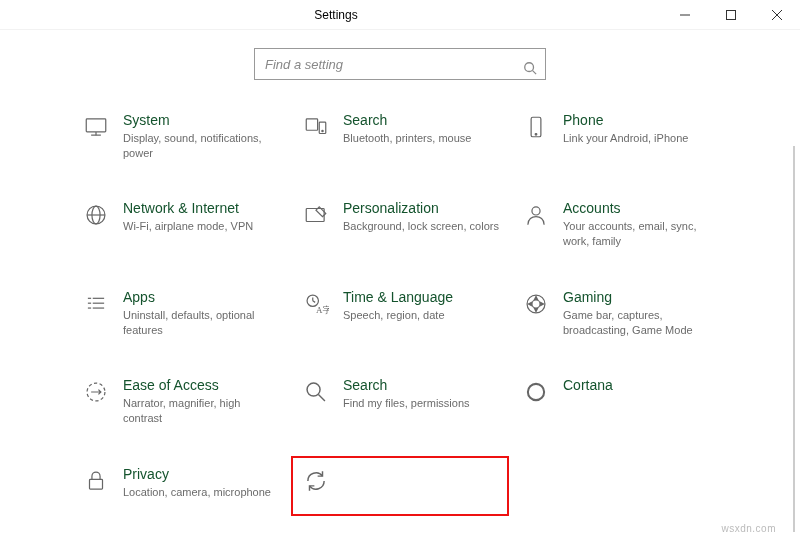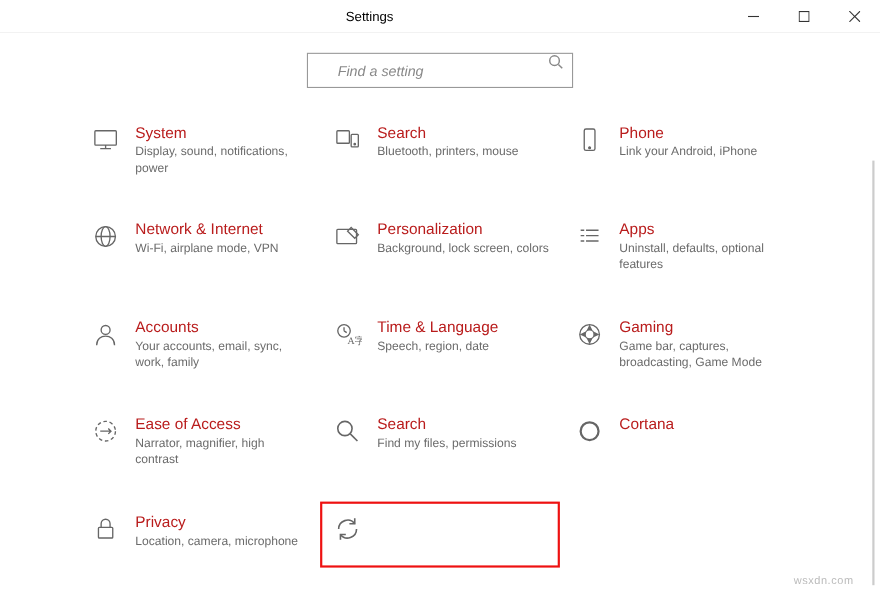--- a/index.html
+++ b/index.html
@@ -28,25 +28,25 @@
       display: flex; align-items: center; justify-content: center;
       color: #333;
     }
     .winbtn svg { display: block; }
     .page {
       padding-top: 12px;
       height: calc(100% - 30px);
       position: relative;
     }
     .searchbox {
-      width: 242px; height: 32px;
+      width: 292px; height: 32px;
       margin: 6px auto 28px;
       border: 1px solid #999;
-      display: flex; align-items: flex-start;
-      padding: 0 8px 0 27px;
+      display: flex; align-items: flex-end;
+      padding: 0 8px 0 10px;
       color: #888;
     }
     .searchbox input {
       flex: 1; border: none; outline: none;
       font-size: 13px; height: 100%;
       color: #333; background: transparent;
     }
     .searchbox input::placeholder { color: #888; font-style: italic; }
     .grid {
       display: grid;
@@ -68,21 +68,21 @@
       padding: 8px 8px 14px;
       margin: -6px -4px -12px;
     }
     .tile .icon {
       width: 30px; height: 30px;
       display: flex; align-items: center; justify-content: center;
       flex-shrink: 0;
       color: #737373;
     }
     .tile .txt { display: flex; flex-direction: column; }
-    .tile .ttl { font-size: 14px; color: #b91c1c; line-height: 1.2; margin-bottom: 2px; }
+    .tile .ttl { font-size: 14px; color: #14532d; line-height: 1.2; margin-bottom: 2px; }
     .tile .desc { font-size: 11px; color: #6b6b6b; line-height: 1.35; }
     .scrollbar {
       position: absolute; right: 2px; top: 116px; bottom: 8px; width: 8px;
     }
     .scrollthumb {
       position: absolute; top: 0; left: 3px; width: 2px; height: 100%;
       background: #ccc;
     }
     .watermark {
       position: absolute; right: 24px; bottom: 6px;
@@ -191,50 +191,50 @@
       </span>
       <div class="txt">
         <span class="ttl">Personalization</span>
         <span class="desc">Background, lock screen, colors</span>
       </div>
     </div>
 
     <div class="tile">
       <span class="icon">
         <svg width="26" height="26" viewBox="0 0 32 32" fill="none" stroke="#666" stroke-width="1.5">
+            <circle cx="16" cy="11" r="5"></circle>
+            <path d="M6 28 C6 21 11 18 16 18 C21 18 26 21 26 28"></path>
+          </svg>
+      </span>
+      <div class="txt">
+        <span class="ttl">Accounts</span>
+        <span class="desc">Your accounts, email, sync, work, family</span>
+      </div>
+    </div>
+
+    <div class="tile">
+      <span class="icon">
+        <svg width="26" height="26" viewBox="0 0 32 32" fill="none" stroke="#666" stroke-width="1.5">
             <line x1="6" y1="9" x2="10" y2="9"></line>
             <line x1="12" y1="9" x2="26" y2="9"></line>
             <line x1="6" y1="15" x2="10" y2="15"></line>
             <line x1="12" y1="15" x2="26" y2="15"></line>
             <line x1="6" y1="21" x2="10" y2="21"></line>
             <line x1="12" y1="21" x2="26" y2="21"></line>
           </svg>
       </span>
       <div class="txt">
         <span class="ttl">Apps</span>
         <span class="desc">Uninstall, defaults, optional features</span>
       </div>
     </div>
 
     <div class="tile">
       <span class="icon">
         <svg width="26" height="26" viewBox="0 0 32 32" fill="none" stroke="#666" stroke-width="1.5">
-            <circle cx="16" cy="11" r="5"></circle>
-            <path d="M6 28 C6 21 11 18 16 18 C21 18 26 21 26 28"></path>
-          </svg>
-      </span>
-      <div class="txt">
-        <span class="ttl">Accounts</span>
-        <span class="desc">Your accounts, email, sync, work, family</span>
-      </div>
-    </div>
-
-    <div class="tile">
-      <span class="icon">
-        <svg width="26" height="26" viewBox="0 0 32 32" fill="none" stroke="#666" stroke-width="1.5">
             <circle cx="12" cy="12" r="7"></circle>
             <line x1="12" y1="8" x2="12" y2="12"></line>
             <line x1="12" y1="12" x2="15" y2="14"></line>
             <text x="16" y="27" font-size="11" fill="#666" stroke="none" font-family="Segoe UI">A字</text>
           </svg>
       </span>
       <div class="txt">
         <span class="ttl">Time &amp; Language</span>
         <span class="desc">Speech, region, date</span>
       </div>

